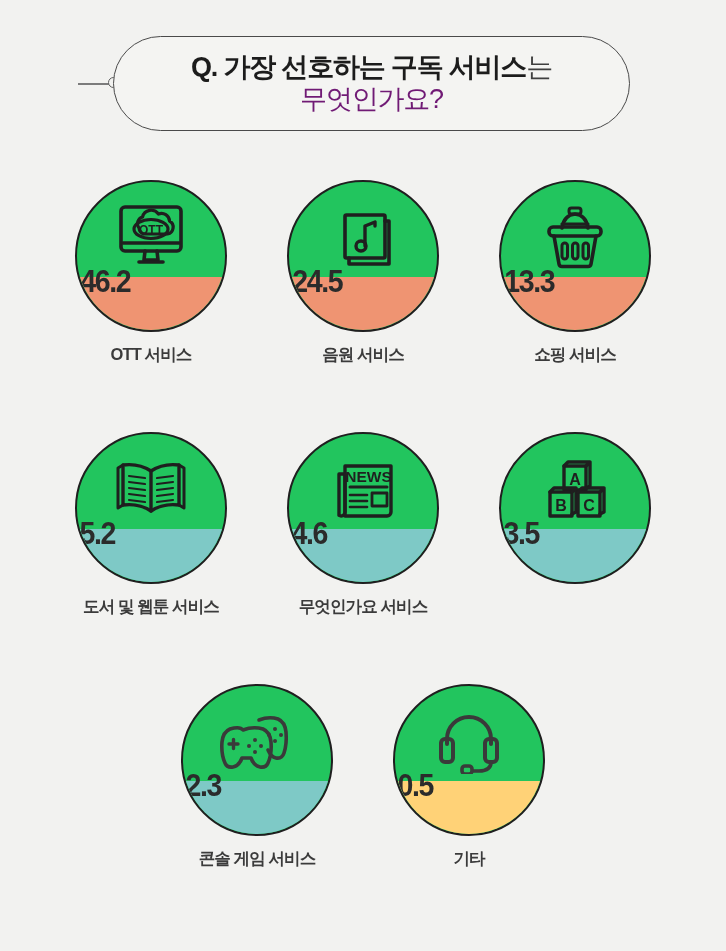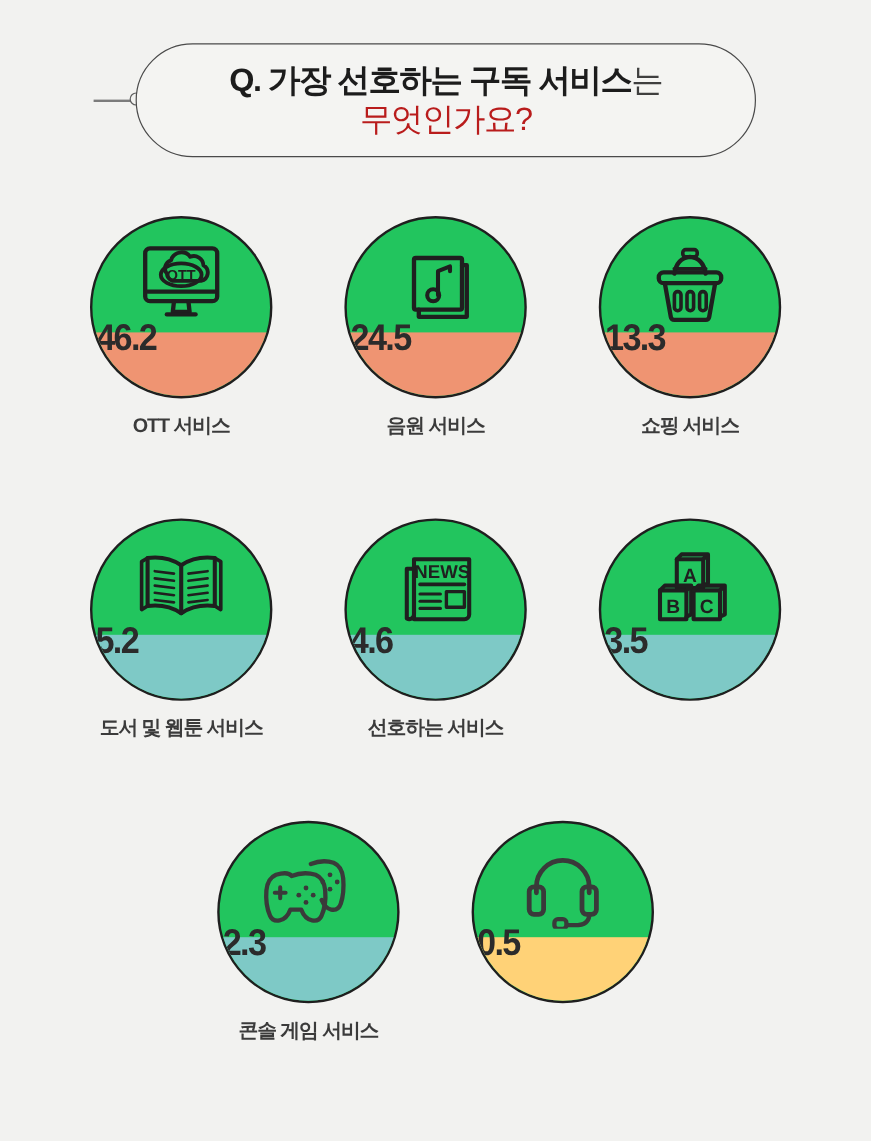--- a/index.html
+++ b/index.html
@@ -63,21 +63,21 @@
     font-size: 27px;
     line-height: 32px;
     letter-spacing: -1.2px;
     white-space: nowrap;
   }
   .title-line2 {
     font-size: 27px;
     line-height: 33px;
     letter-spacing: -1.2px;
     white-space: nowrap;
-    color: #b91c1c;
+    color: #701a75;
   }
   .t-strong {
     font-weight: bold;
     color: #1c1c1c;
   }
   .t-light {
     font-weight: normal;
     color: #3f3f3f;
   }
 
@@ -303,21 +303,21 @@
               <line x1="26" y1="44" x2="43" y2="44"></line>
               <line x1="26" y1="50" x2="43" y2="50"></line>
             </g>
           </svg>
         </div>
         <div class="value-wrap">
           <span class="value-num">4.6</span>
           <span class="value-pct">%</span>
         </div>
       </div>
-      <div class="caption">선호하는 서비스</div>
+      <div class="caption">무엇인가요 서비스</div>
     </div>
 
     <div class="cell" style="left:469px;">
       <div class="circle">
         <div class="fill teal"></div>
         <div class="icon-wrap">
           <svg width="76" height="70" viewBox="0 0 76 70" fill="none" stroke="#1f1f1f" stroke-width="3.4" stroke-linecap="round" stroke-linejoin="round">
             <path d="M27 12 h22 v24 h-22 z"></path>
             <path d="M27 12 l4 -4 h22 l-4 4 M49 12 l4 -4 v24 l-4 2"></path>
             <text x="38" y="31" font-family="Liberation Sans, sans-serif" font-size="16" font-weight="bold" fill="#1f1f1f" stroke="none" text-anchor="middle">A</text>
@@ -376,17 +376,18 @@
             <rect x="51" y="31" width="12" height="23" rx="4"></rect>
             <path d="M57 54 q0 9 -12 9 h-6" stroke-width="3.6"></path>
             <rect x="28" y="58" width="10" height="8" rx="3" stroke-width="3.6"></rect>
           </svg>
         </div>
         <div class="value-wrap">
           <span class="value-num">0.5</span>
           <span class="value-pct">%</span>
         </div>
       </div>
+      <div class="caption">기타</div>
     </div>
 
   </div>
 
 </div>
 
 </body></html>

